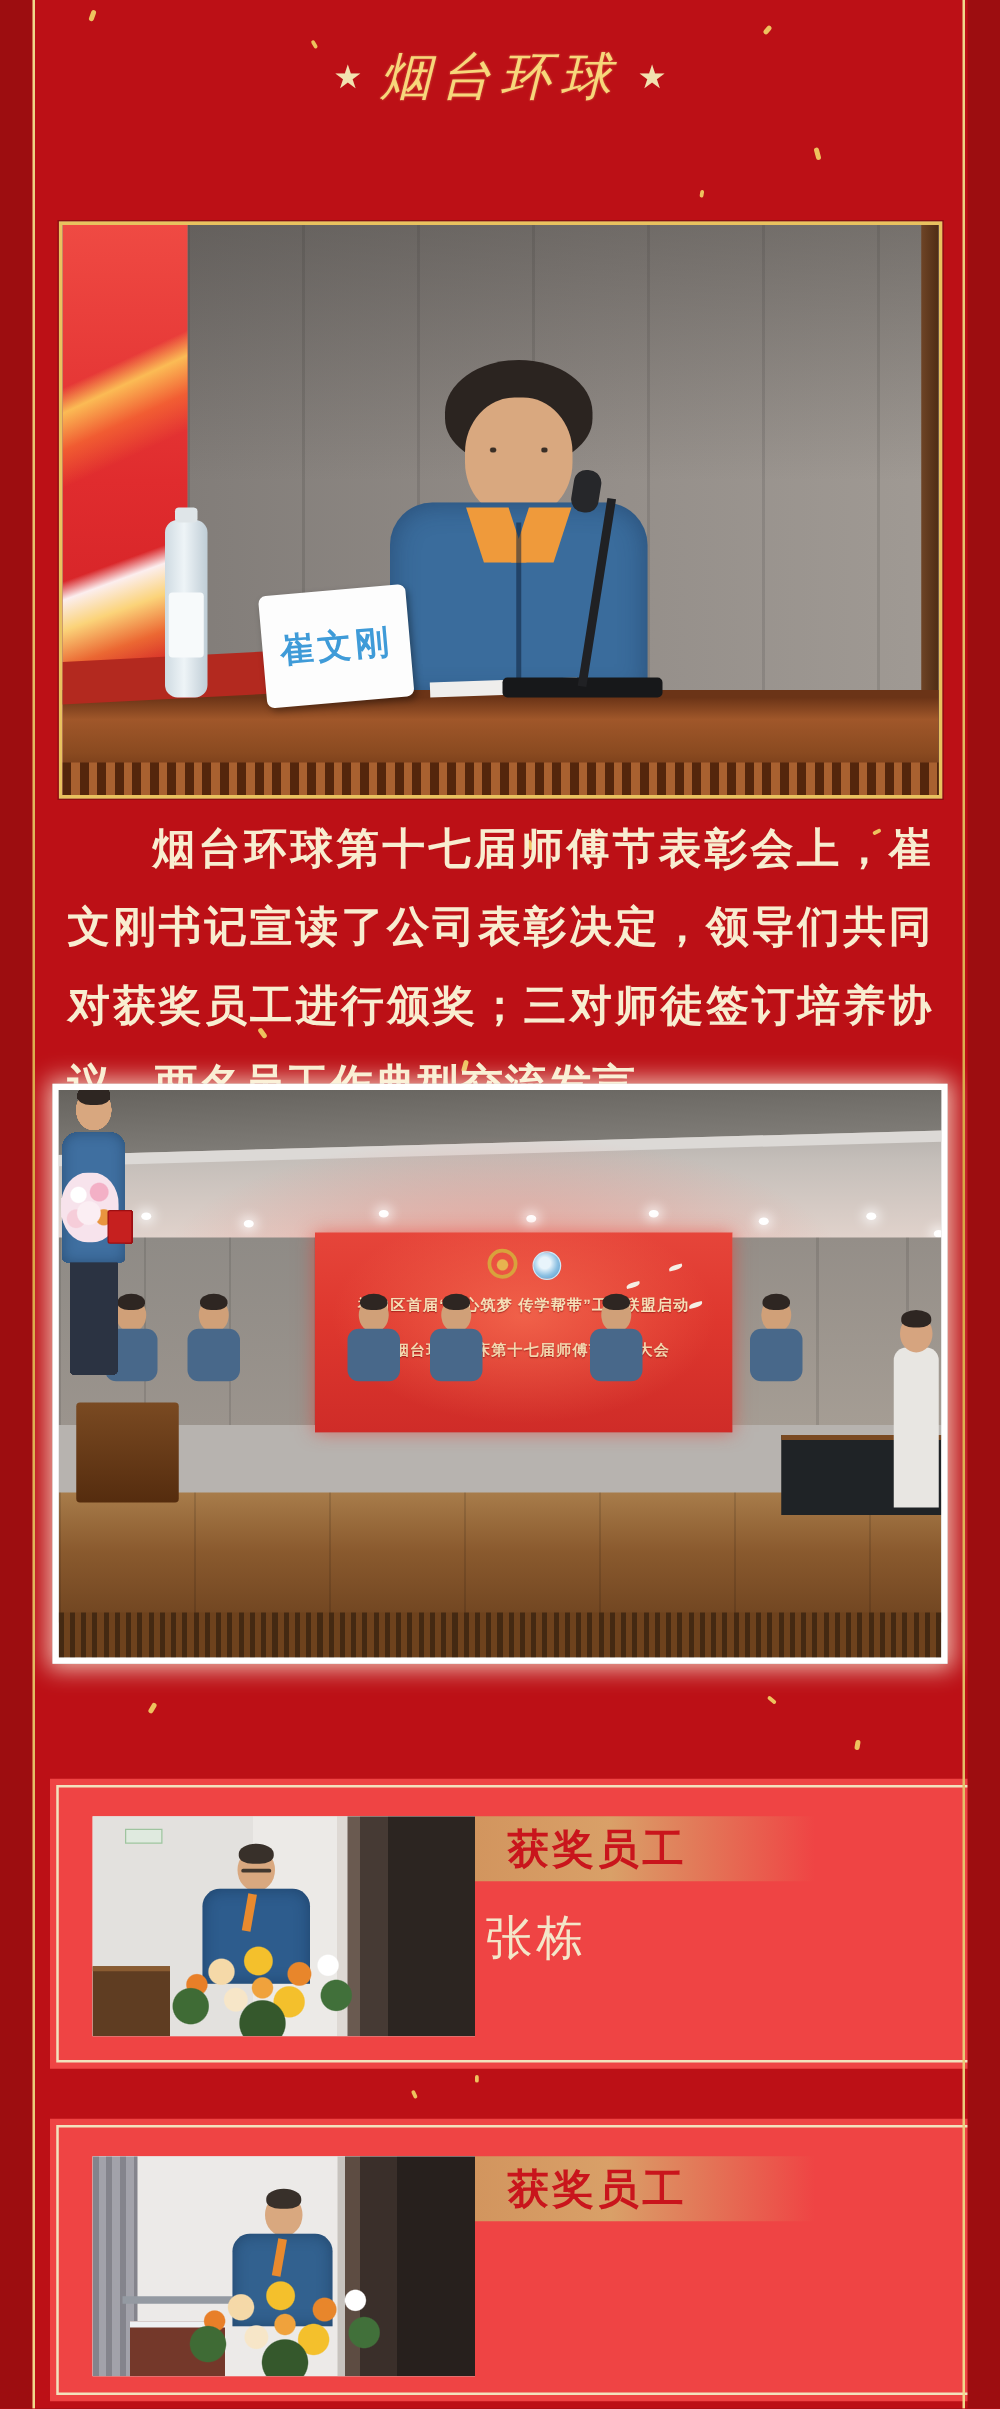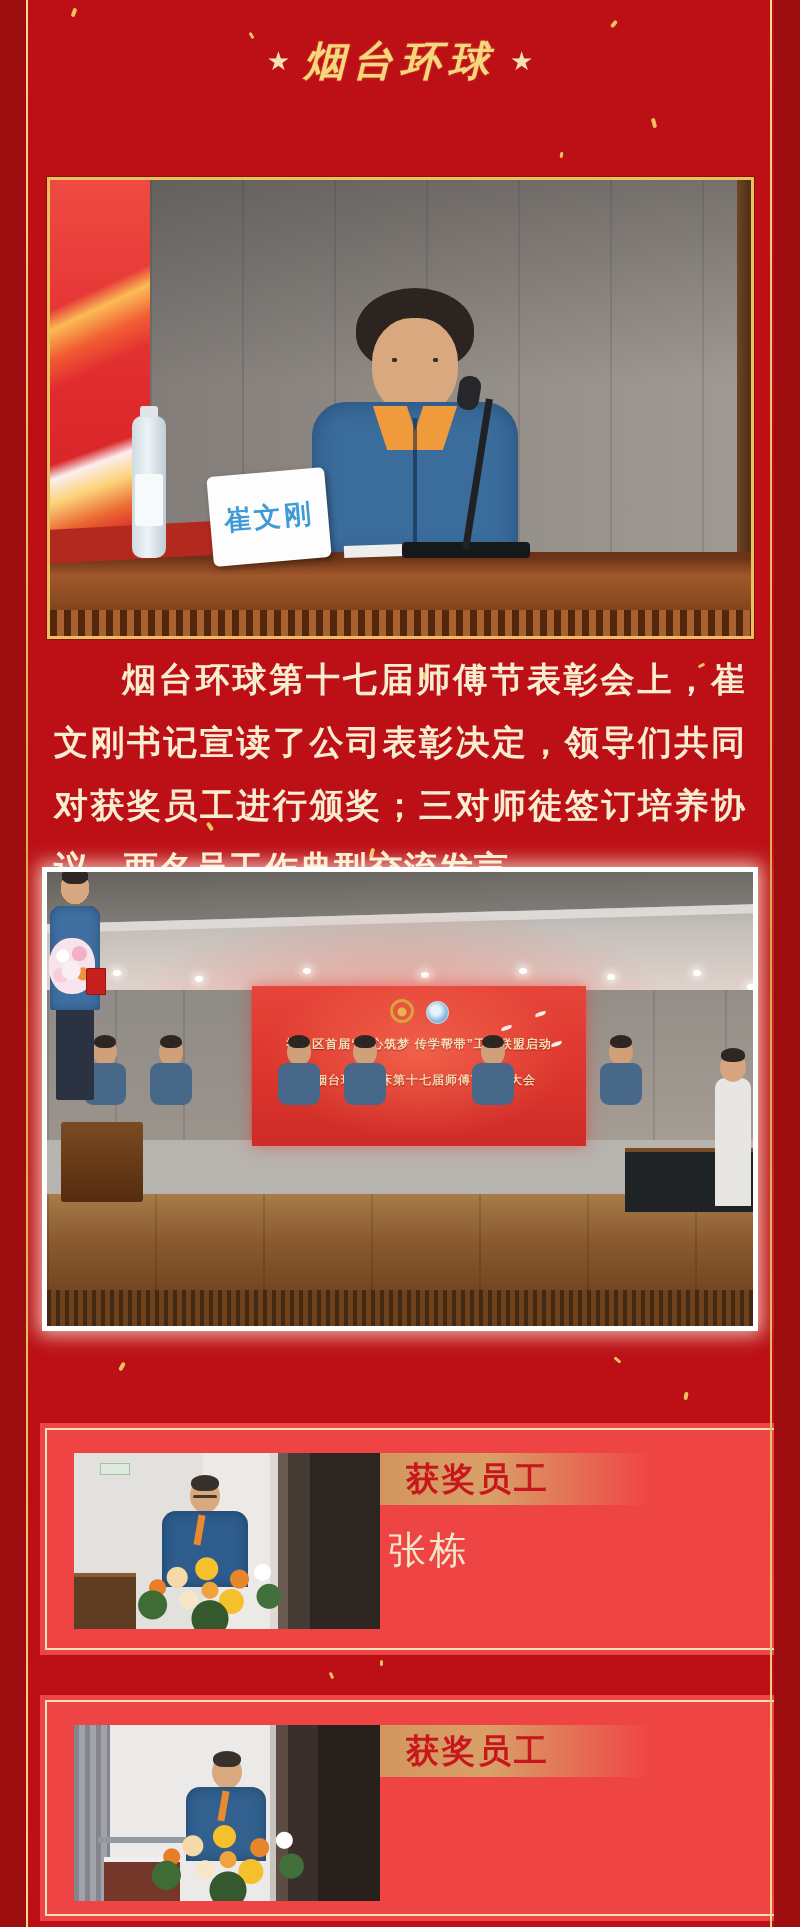--- a/index.html
+++ b/index.html
@@ -12,21 +12,21 @@
   
   .edge{position:absolute;top:0;bottom:0;width:26px;background:#9d0d10;z-index:5;}
   .edge.left{left:0;} .edge.right{right:0;}
   .goldline{position:absolute;top:0;bottom:0;width:2px;background:linear-gradient(180deg,#f2d98c,#d9a845,#f2d98c);z-index:5;}
   .goldline.left{left:26px;} .goldline.right{right:28px;}
 
   
   .header{position:absolute;left:0;right:0;top:34px;text-align:center;z-index:4;}
   .header .star{color:#f2e2b0;font-size:26px;vertical-align:middle;padding:0 14px;}
   .header .title{
-    color:#f7d77b;font-size:41px;font-weight:bold;font-style:italic;
+    color:#f7d77b;font-size:41px;font-weight:normal;font-style:italic;
     letter-spacing:7px;vertical-align:middle;text-shadow:0 0 2px rgba(255,225,140,.45);
   }
 
   
   .cf{position:absolute;background:#eec25e;border-radius:2px;z-index:3;}
 
   
   .photo1{
     position:absolute;left:47px;top:177px;width:707px;height:462px;
     border:3px solid #e9c25f;outline:1px solid #8c0d10;background:#8b8683;overflow:hidden;z-index:4;

